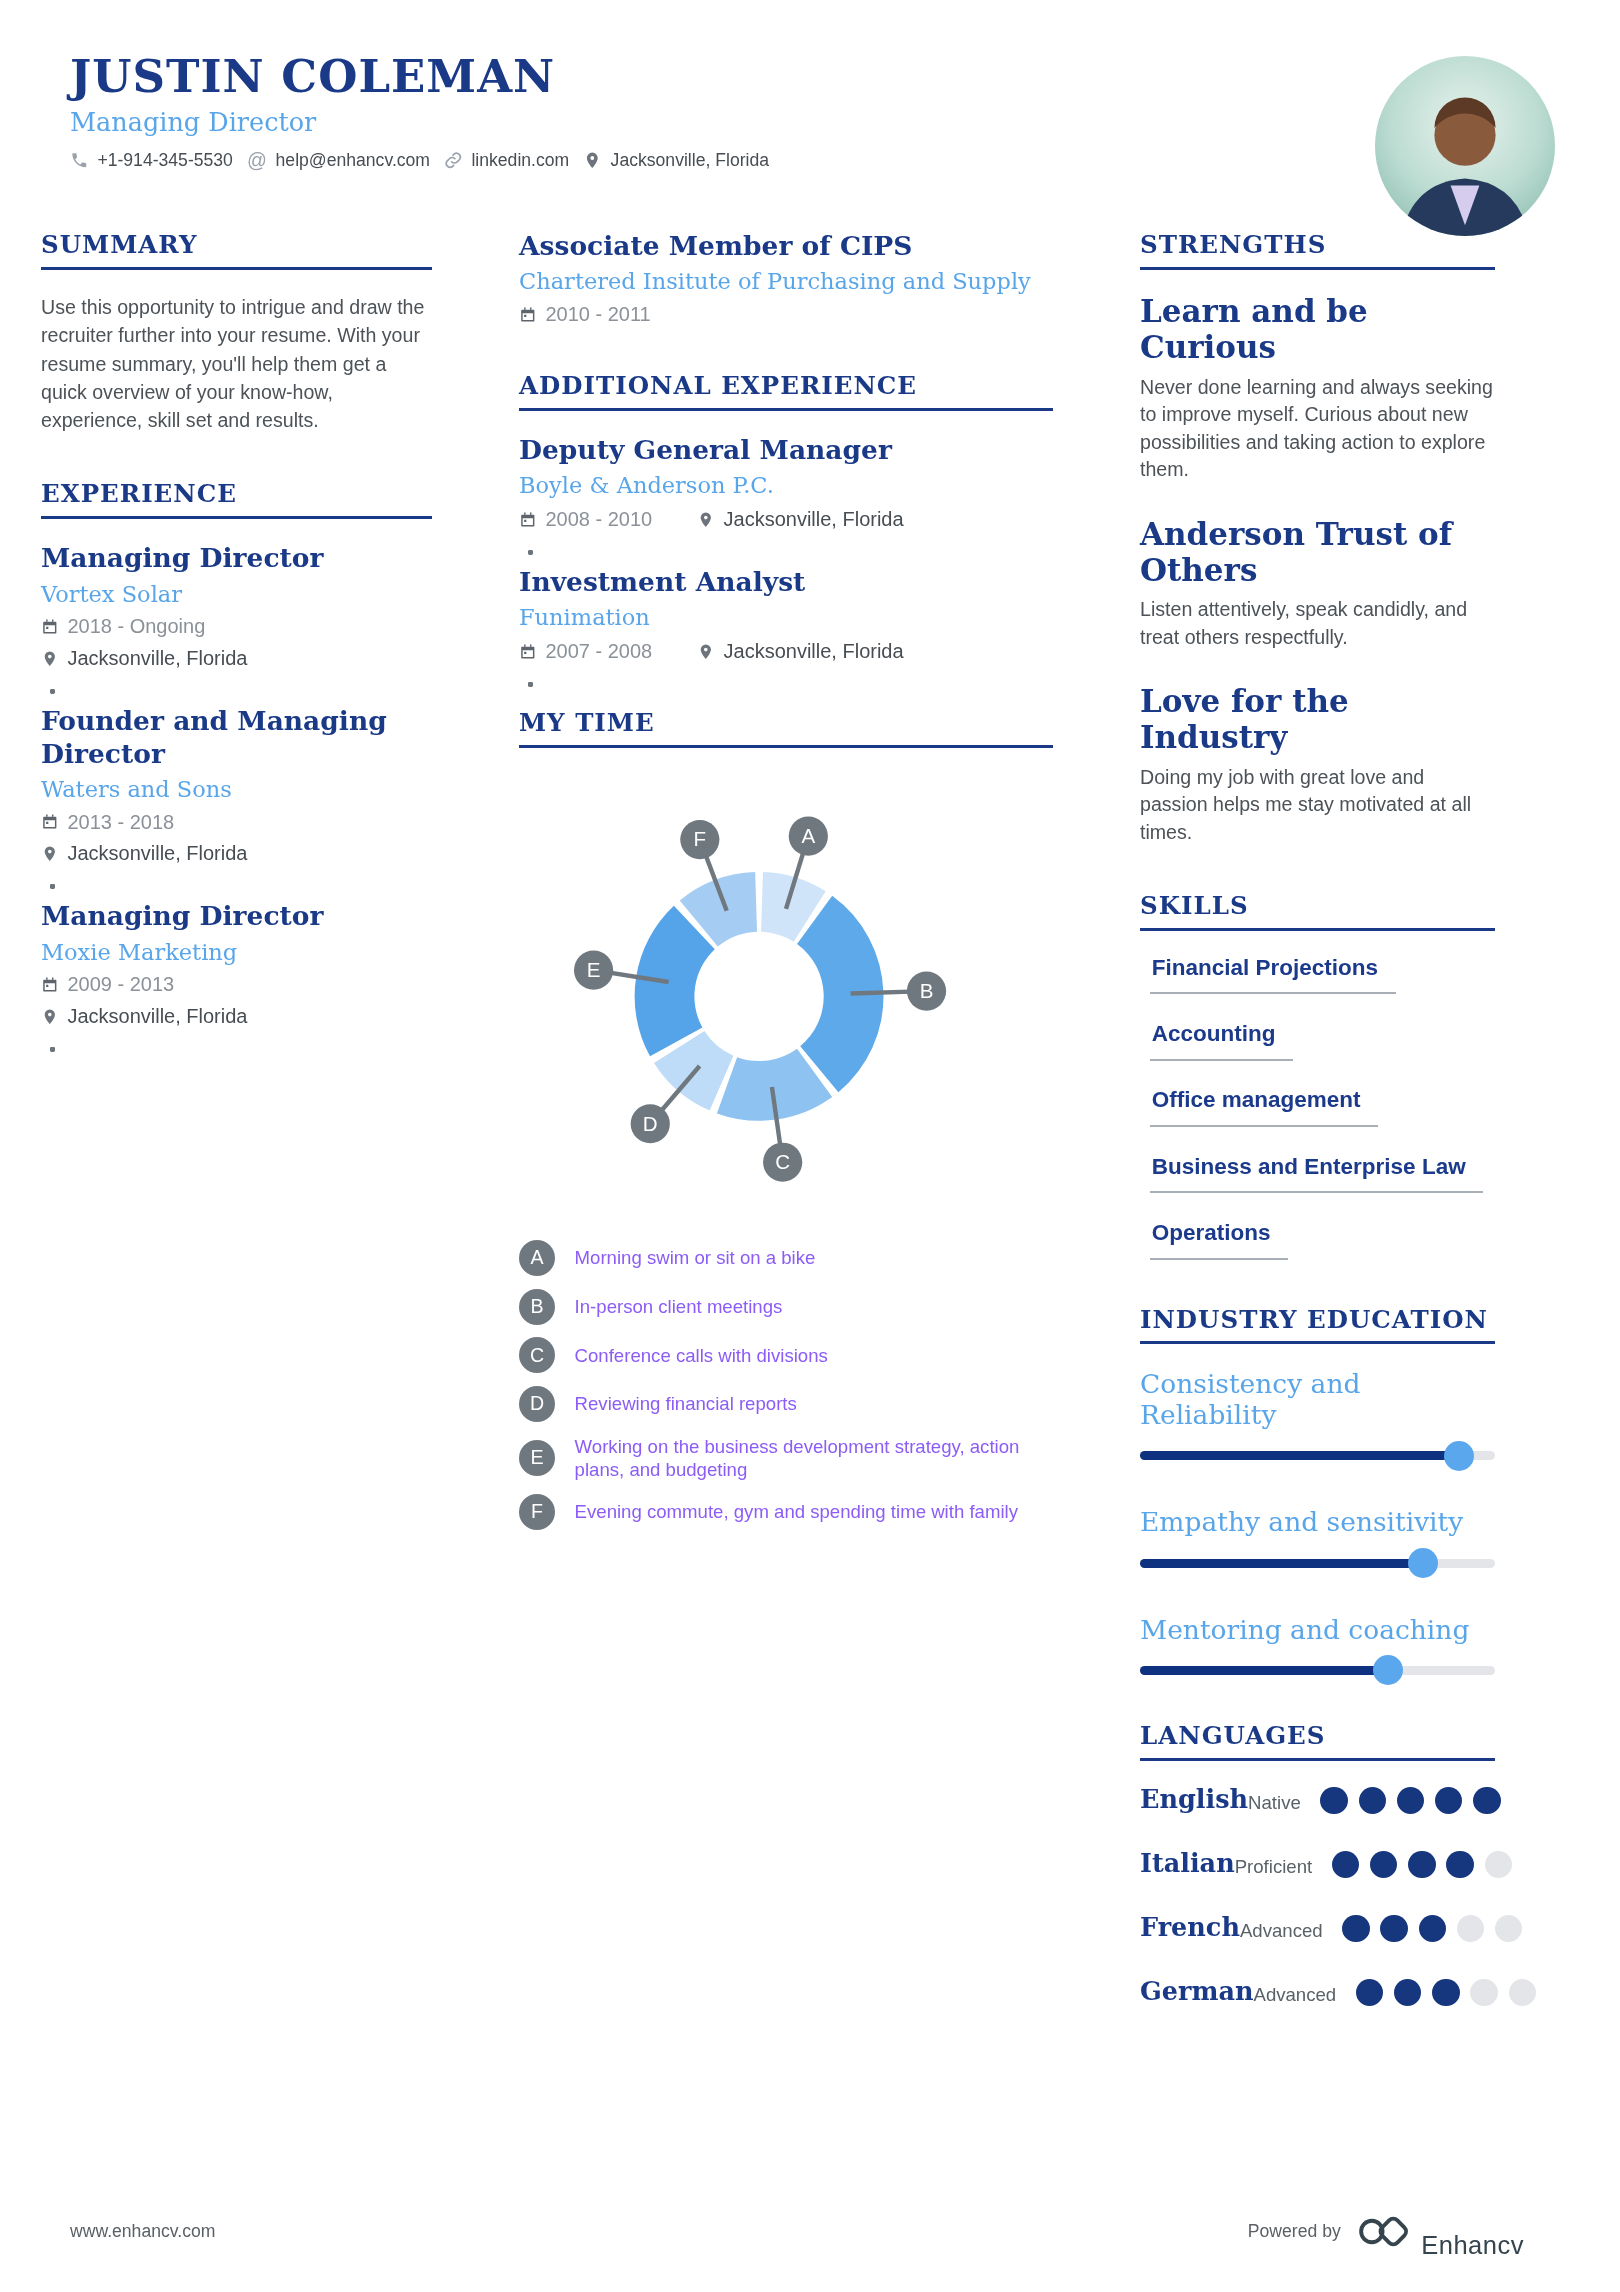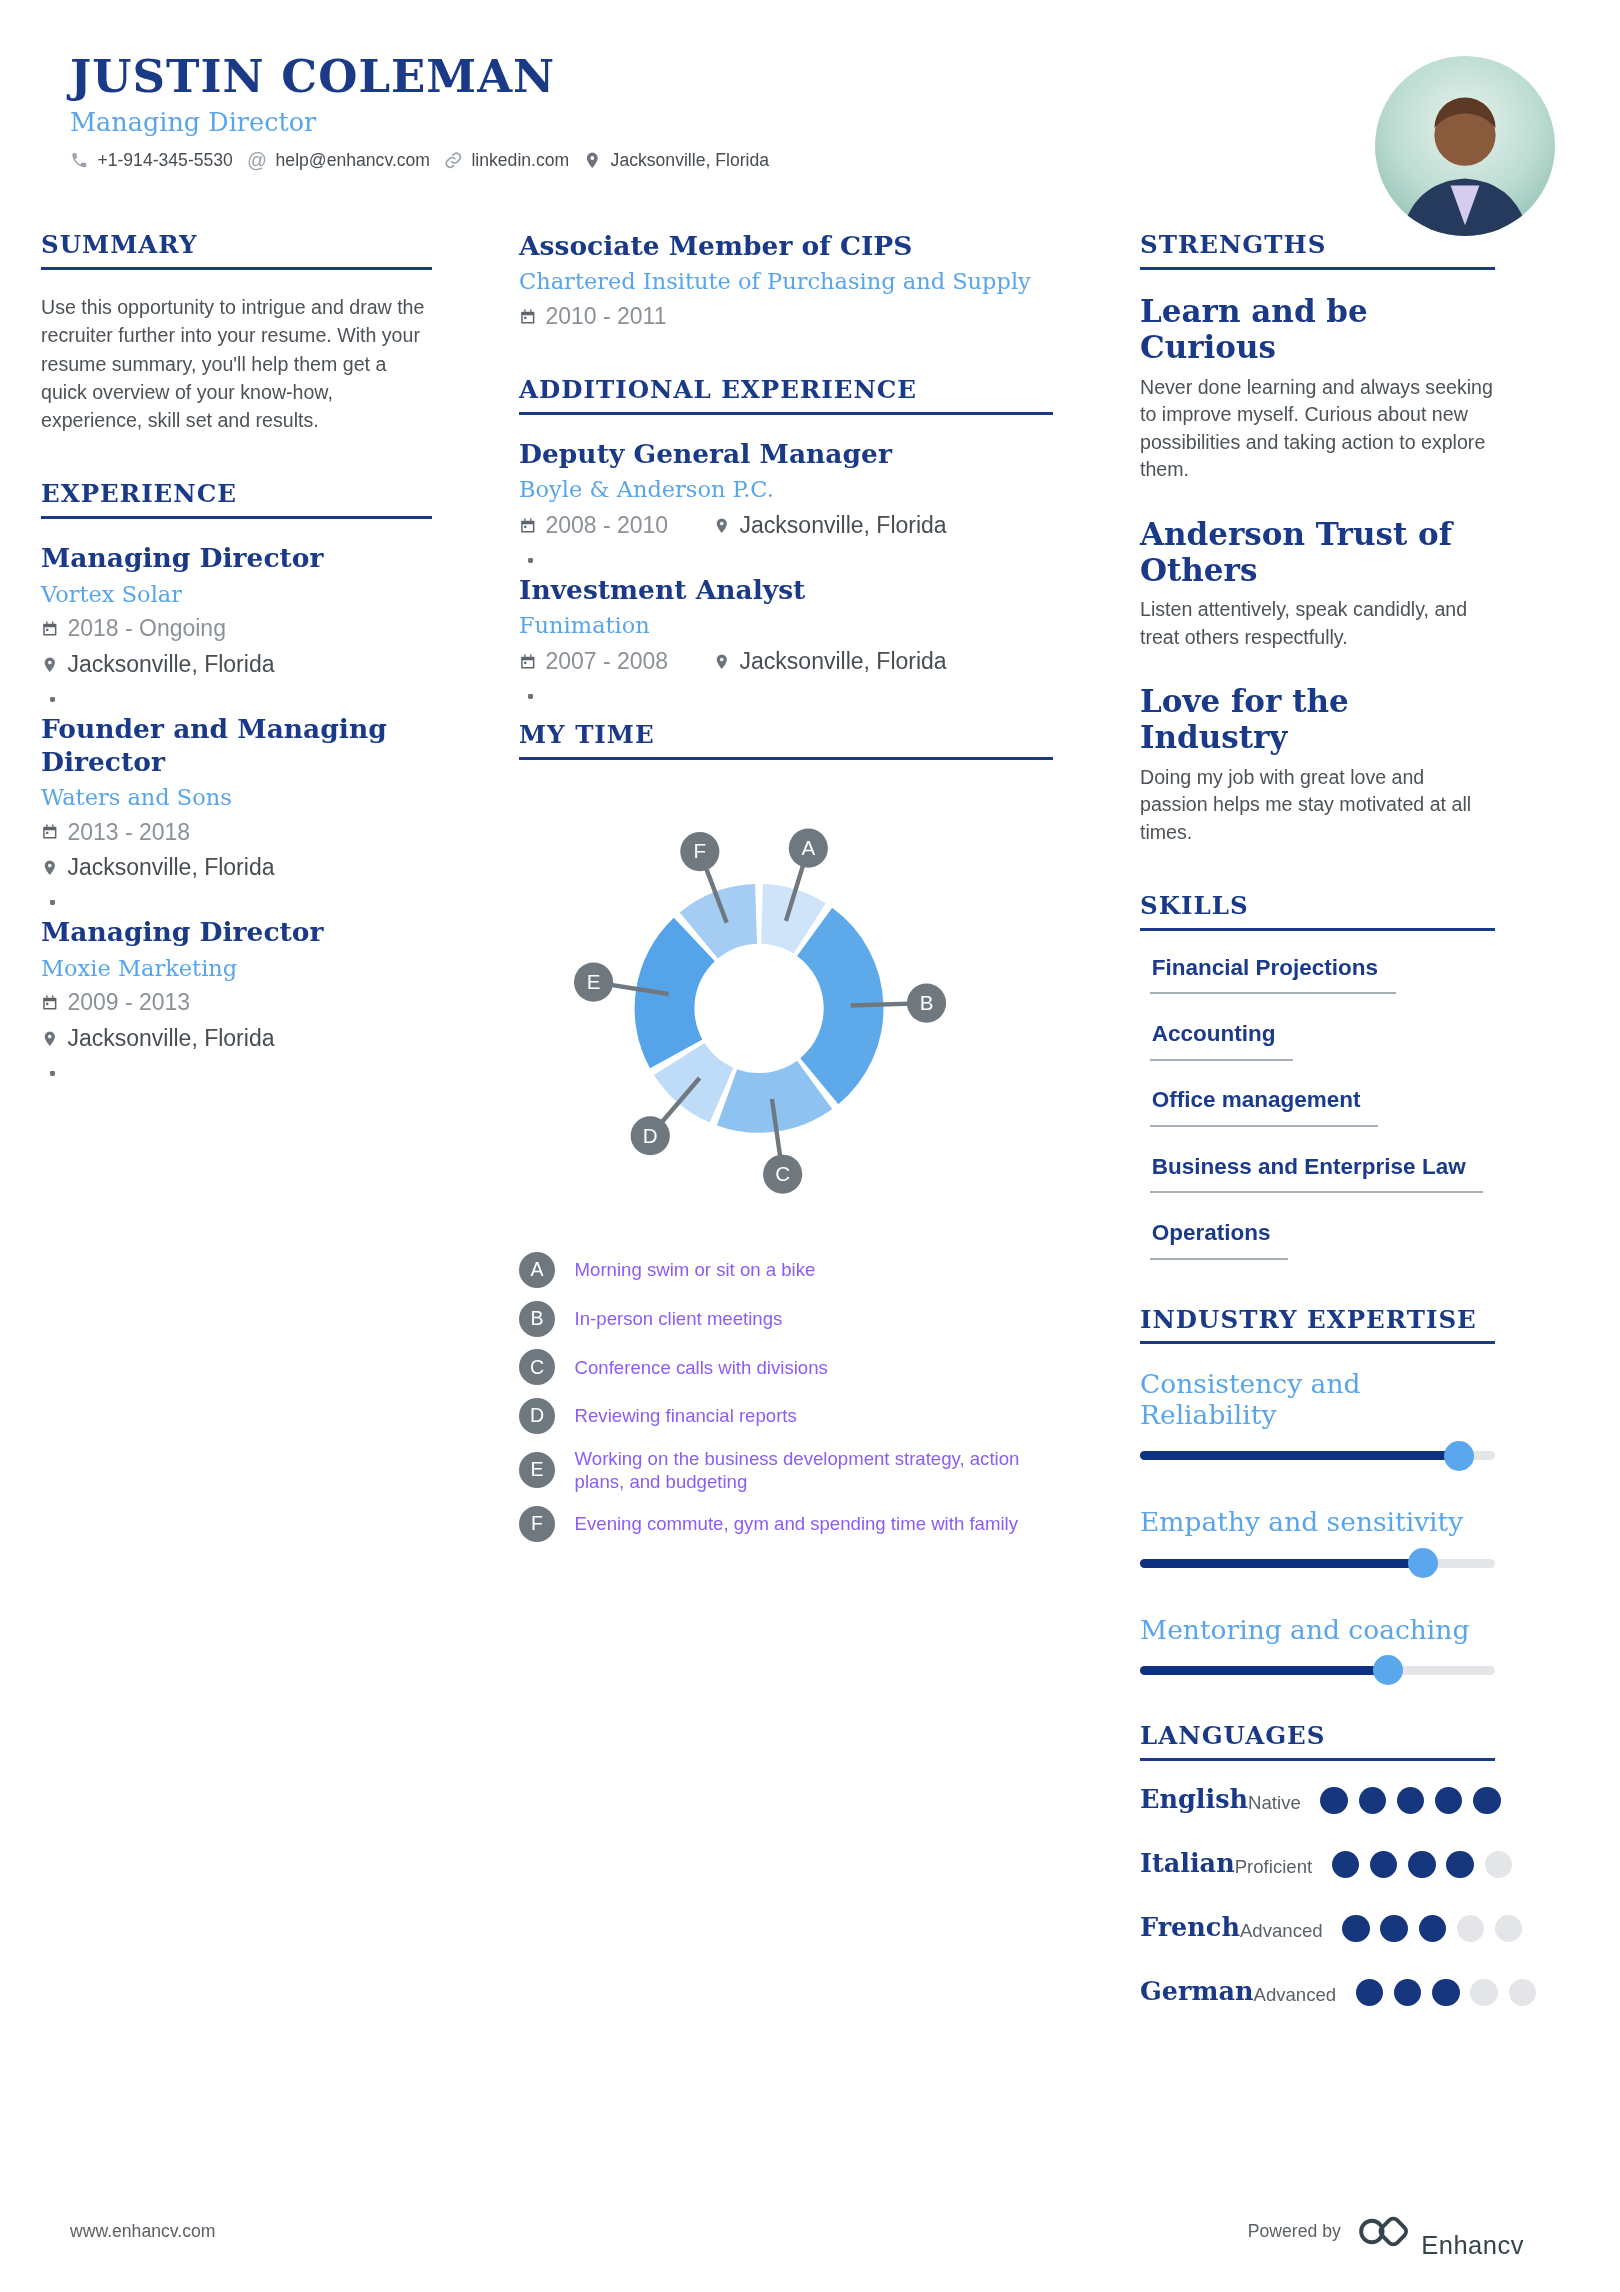--- a/index.html
+++ b/index.html
@@ -35,21 +35,21 @@
   h2.sec{
     font-family:"DejaVu Serif","Liberation Serif",serif;font-size:24.5px;font-weight:700;color:var(--navy);
     letter-spacing:1px;border-bottom:3.9px solid var(--navy);padding-bottom:7.8px;margin-bottom:23.5px;
   }
   .summary-text{font-size:19.6px;line-height:1.44;color:var(--text);}
 
   
   .entry{margin-bottom:35px;}
   .entry-title{font-family:"DejaVu Serif","Liberation Serif",serif;font-size:26.5px;font-weight:700;color:var(--navy);line-height:1.22;}
   .entry-company{font-family:"DejaVu Serif","Liberation Serif",serif;font-size:22.5px;color:var(--accent);margin-top:5.9px;}
-  .meta{display:flex;align-items:center;gap:8.8px;margin-top:8.8px;font-size:23px;}
+  .meta{display:flex;align-items:center;gap:8.8px;margin-top:8.8px;font-size:20px;}
   .meta .ic{width:17.6px;height:17.6px;flex:0 0 auto;}
   .meta-date{color:var(--muted);}
   .meta-loc{color:#474d53;}
   .meta-inline{display:flex;align-items:center;gap:45px;margin-top:9.8px;}
   .meta-inline .meta{margin-top:0;}
   ul.bullets{list-style:none;margin-top:9.8px;}
   ul.bullets li{
     position:relative;padding-left:28px;font-size:18.6px;line-height:1.3;color:var(--text);margin-bottom:4.9px;
   }
   ul.bullets li::before{
@@ -407,21 +407,21 @@
             <div class="skill">
               <span>Business and Enterprise Law</span>
             </div>
             <div class="skill">
               <span>Operations</span>
             </div>
           </div>
       </section>
 
       <section class="block">
-        <h2 class="sec">INDUSTRY EXPERTISE</h2>
+        <h2 class="sec">INDUSTRY EDUCATION</h2>
         <div>
 
         <div class="exp-item">
               <div class="exp-label">Consistency and Reliability</div>
               <div class="exp-track">
                 <div class="exp-fill" style="width: 90%;"></div>
                 <div class="exp-knob" style="left: calc(90% - 15.7px);"></div>
               </div>
             </div>
             <div class="exp-item">

